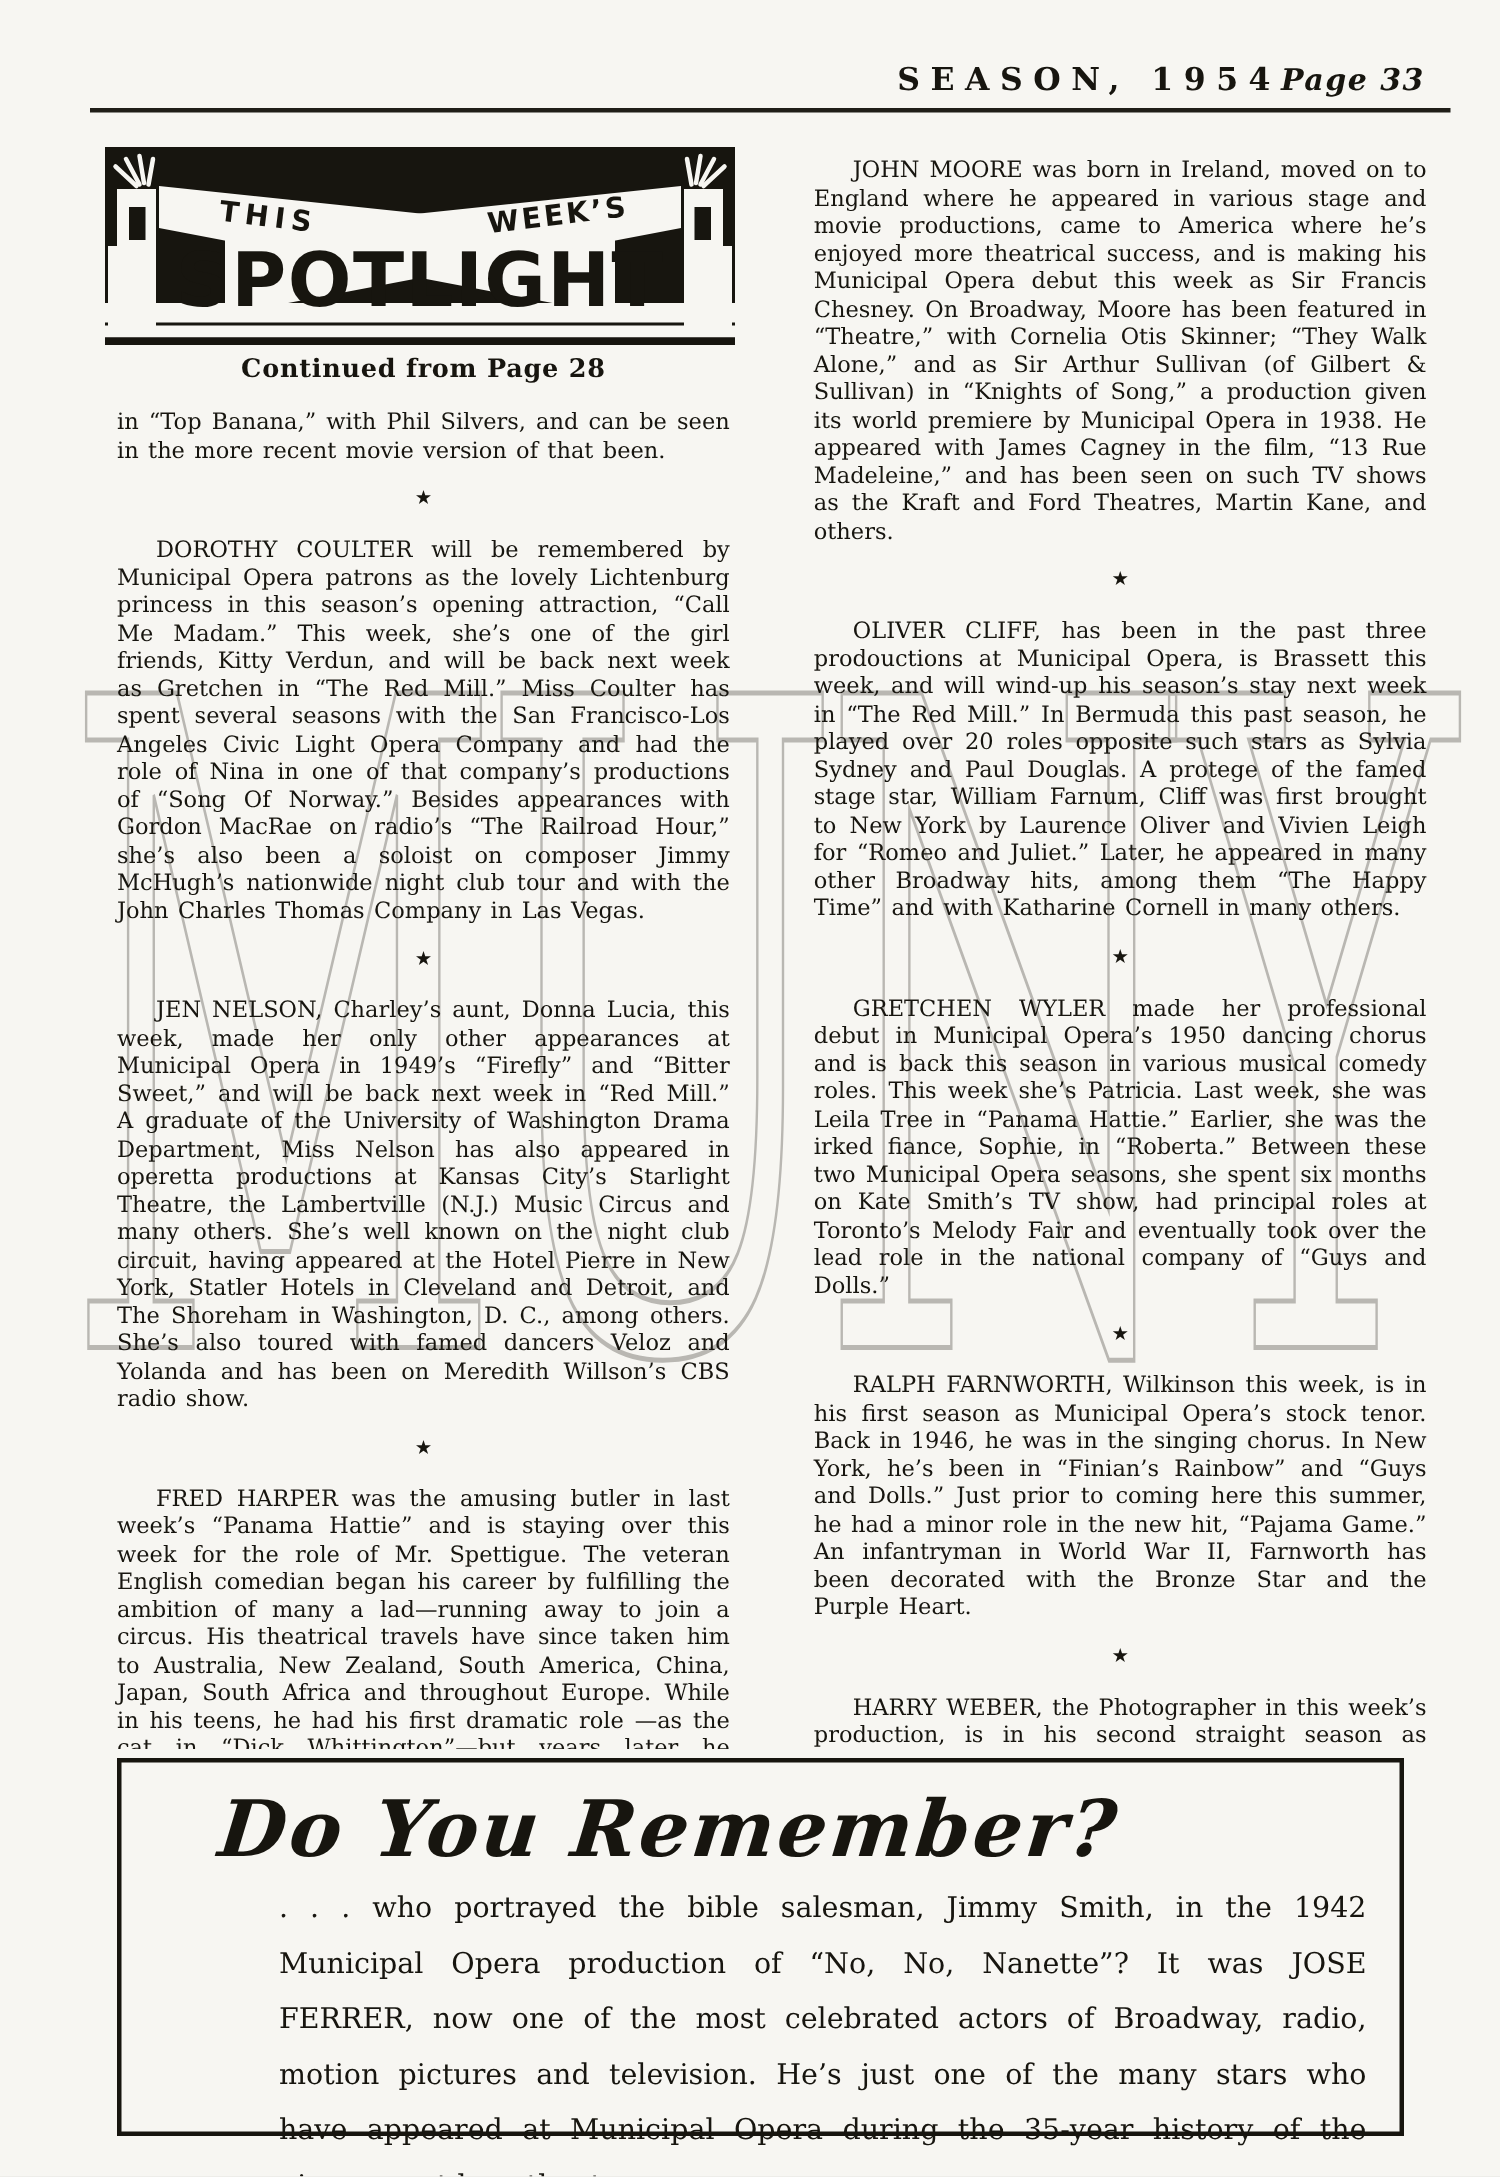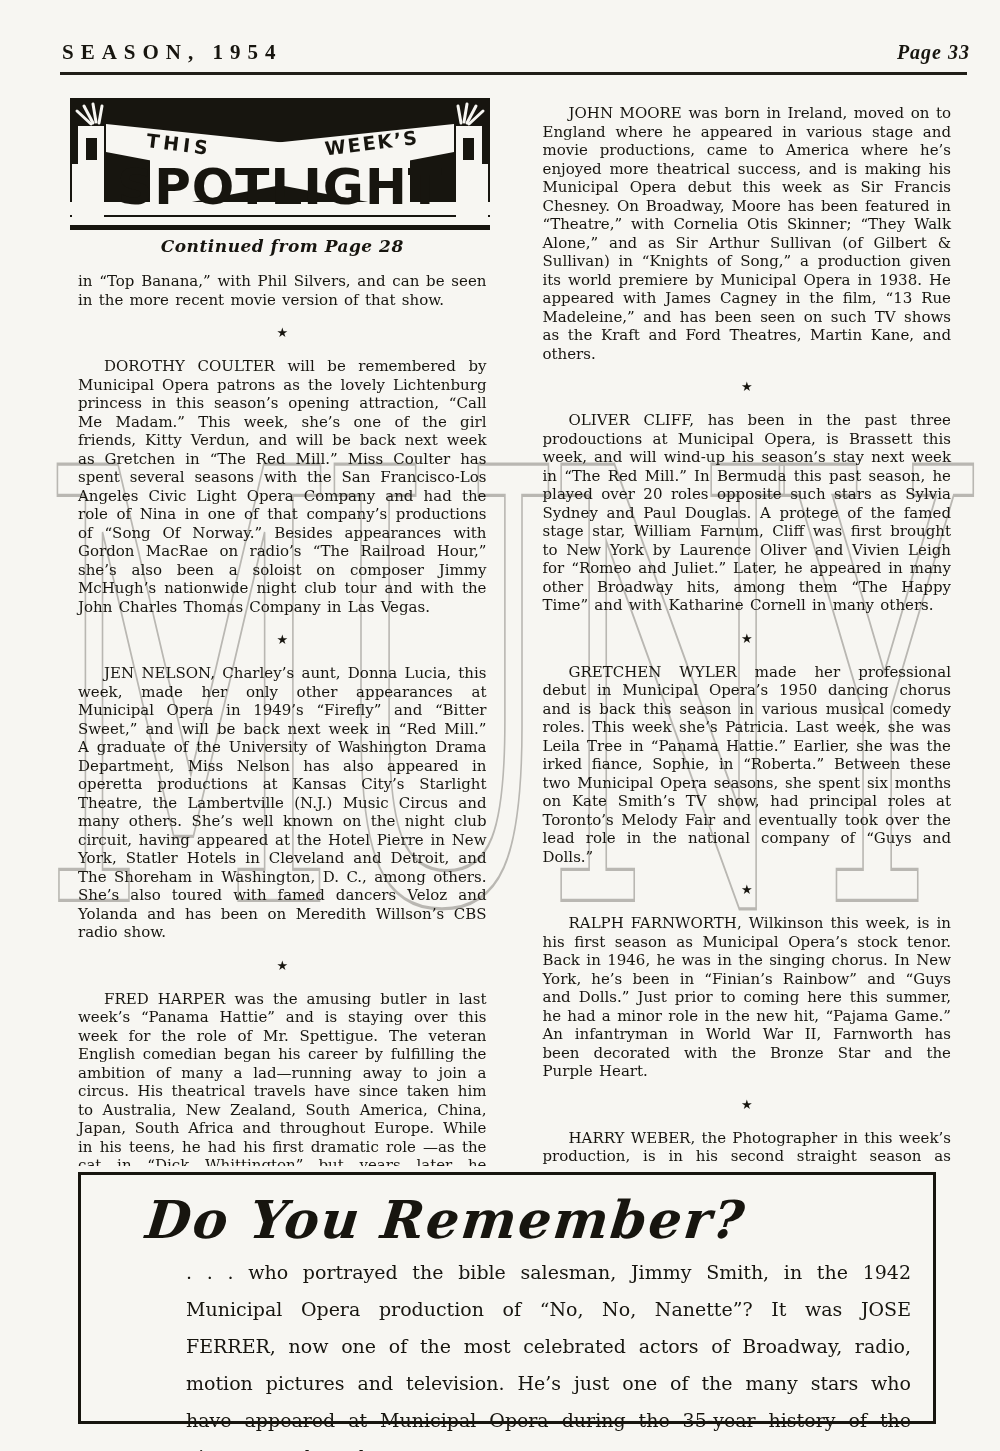--- a/index.html
+++ b/index.html
@@ -25,24 +25,23 @@
     font-family:"DejaVu Serif", serif;
     font-size:285px;
     letter-spacing:-14px;
     color:#e3e1dc;
     -webkit-text-fill-color:transparent;
     -webkit-text-stroke:1.6px #b9b7b2;
     white-space:nowrap;
   }
   
   .header{
-    position:absolute;top:40px;left:62px;right:30px;
-    display:flex;justify-content:space-between;align-items:baseline;
+    position:absolute;top:40px;left:62px;right:50px;
+    display:flex;justify-content:flex-end;align-items:baseline;
     z-index:2;
-    font-family:Liberation Serif, serif;
   }
   .journal{
     font-weight:bold;font-size:21px;letter-spacing:7px;
   }
   .pageno{
     font-weight:bold;font-style:italic;font-size:20px;letter-spacing:1px;
   }
   .rule{
     position:absolute;top:72px;left:60px;right:33px;
     border-bottom:3px solid #201e18;
@@ -66,21 +65,21 @@
   .star{
     text-align:center;
     font-size:13px;
     line-height:16px;
     margin:2px 0 2px 0;
     color:#17150f;
   }
   .logo{display:block;margin:10px 0 4px 8px;}
   .continued{
     text-align:center;
-    font-weight:bold;font-style:italic;
+    font-weight:bold;
     font-size:17px;
     margin:6px 0 5px 0;
     letter-spacing:0.5px;
   }
   
   .remember-box{
     position:absolute;left:78px;top:1172px;width:852px;height:246px;
     border:3px solid #17150f;
     background:transparent;
     z-index:1;
@@ -157,21 +156,21 @@
           </g>
         </g>
 
         <text x="76" y="52" font-family="DejaVu Sans, sans-serif" font-weight="bold" font-size="19" letter-spacing="4" fill="#17150f" transform="rotate(7 100 48)">THIS</text>
         <text x="255" y="52" font-family="DejaVu Sans, sans-serif" font-weight="bold" font-size="19" letter-spacing="2" fill="#17150f" transform="rotate(-7 300 48)">WEEK’S</text>
         <text x="210" y="106" text-anchor="middle" font-family="DejaVu Sans, sans-serif" font-weight="bold" font-size="50" letter-spacing="1" fill="#17150f">SPOTLIGHT</text>
       </svg>
 
       <div class="continued">Continued from Page 28</div>
 
-      <p class="plain">in “Top Banana,” with Phil Silvers, and can be seen in the more recent movie version of that show.</p>
+      <p class="plain">in “Top Banana,” with Phil Silvers, and can be seen in the more recent movie version of that been.</p>
       <div class="star">★</div>
       <p class="entry">DOROTHY COULTER will be remembered by Municipal Opera patrons as the lovely Lichtenburg princess in this season’s opening attraction, “Call Me Madam.” This week, she’s one of the girl friends, Kitty Verdun, and will be back next week as Gretchen in “The Red Mill.” Miss Coulter has spent several seasons with the San Francisco-Los Angeles Civic Light Opera Company and had the role of Nina in one of that company’s productions of “Song Of Norway.” Besides appearances with Gordon MacRae on radio’s “The Railroad Hour,” she’s also been a soloist on composer Jimmy McHugh’s nationwide night club tour and with the John Charles Thomas Company in Las Vegas.</p>
       <div class="star">★</div>
       <p class="entry">JEN NELSON, Charley’s aunt, Donna Lucia, this week, made her only other appearances at Municipal Opera in 1949’s “Firefly” and “Bitter Sweet,” and will be back next week in “Red Mill.” A graduate of the University of Washington Drama Department, Miss Nelson has also appeared in operetta productions at Kansas City’s Starlight Theatre, the Lambertville (N.J.) Music Circus and many others. She’s well known on the night club circuit, having appeared at the Hotel Pierre in New York, Statler Hotels in Cleveland and Detroit, and The Shoreham in Washington, D. C., among others. She’s also toured with famed dancers Veloz and Yolanda and has been on Meredith Willson’s CBS radio show.</p>
       <div class="star">★</div>
       <p class="entry">FRED HARPER was the amusing butler in last week’s “Panama Hattie” and is staying over this week for the role of Mr. Spettigue. The veteran English comedian began his career by fulfilling the ambition of many a lad—running away to join a circus. His theatrical travels have since taken him to Australia, New Zealand, South America, China, Japan, South Africa and throughout Europe. While in his teens, he had his first dramatic role —as the cat in “Dick Whittington”—but years later he appeared in many of the famed Shubert productions, among them “Passing Shows,” “Cherry Blossoms” and “Oh Kay.” Previous to this season, he made his last of many other Municipal Opera appearances in 1952’s “Cat and the Fiddle.”</p>
     </div>
 
     <div class="col">
       <p class="entry">JOHN MOORE was born in Ireland, moved on to England where he appeared in various stage and movie productions, came to America where he’s enjoyed more theatrical success, and is making his Municipal Opera debut this week as Sir Francis Chesney. On Broadway, Moore has been featured in “Theatre,” with Cornelia Otis Skinner; “They Walk Alone,” and as Sir Arthur Sullivan (of Gilbert &amp; Sullivan) in “Knights of Song,” a production given its world premiere by Municipal Opera in 1938. He appeared with James Cagney in the film, “13 Rue Madeleine,” and has been seen on such TV shows as the Kraft and Ford Theatres, Martin Kane, and others.</p>

